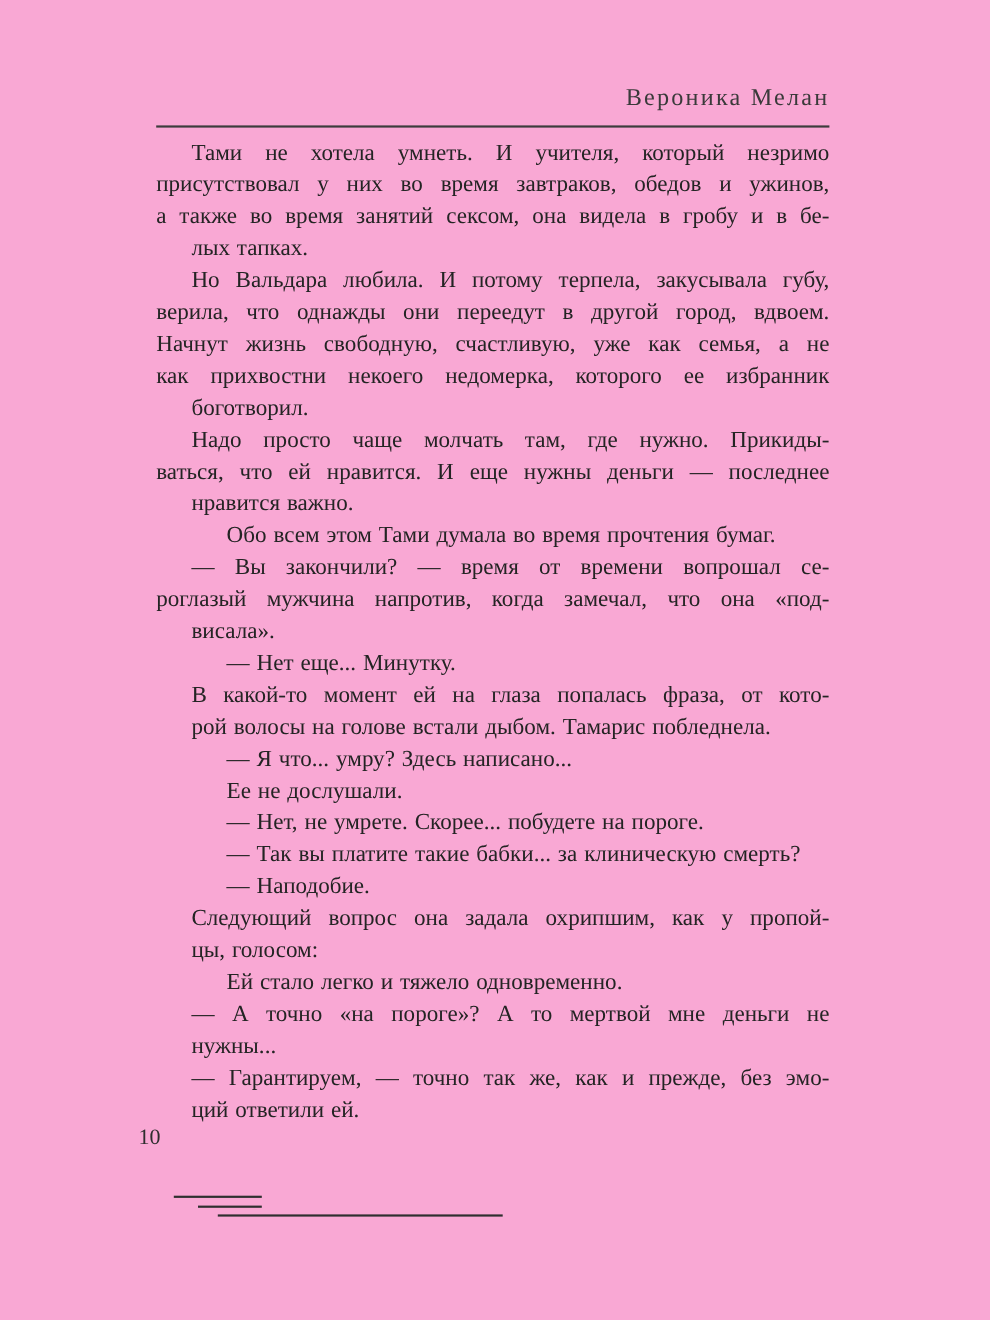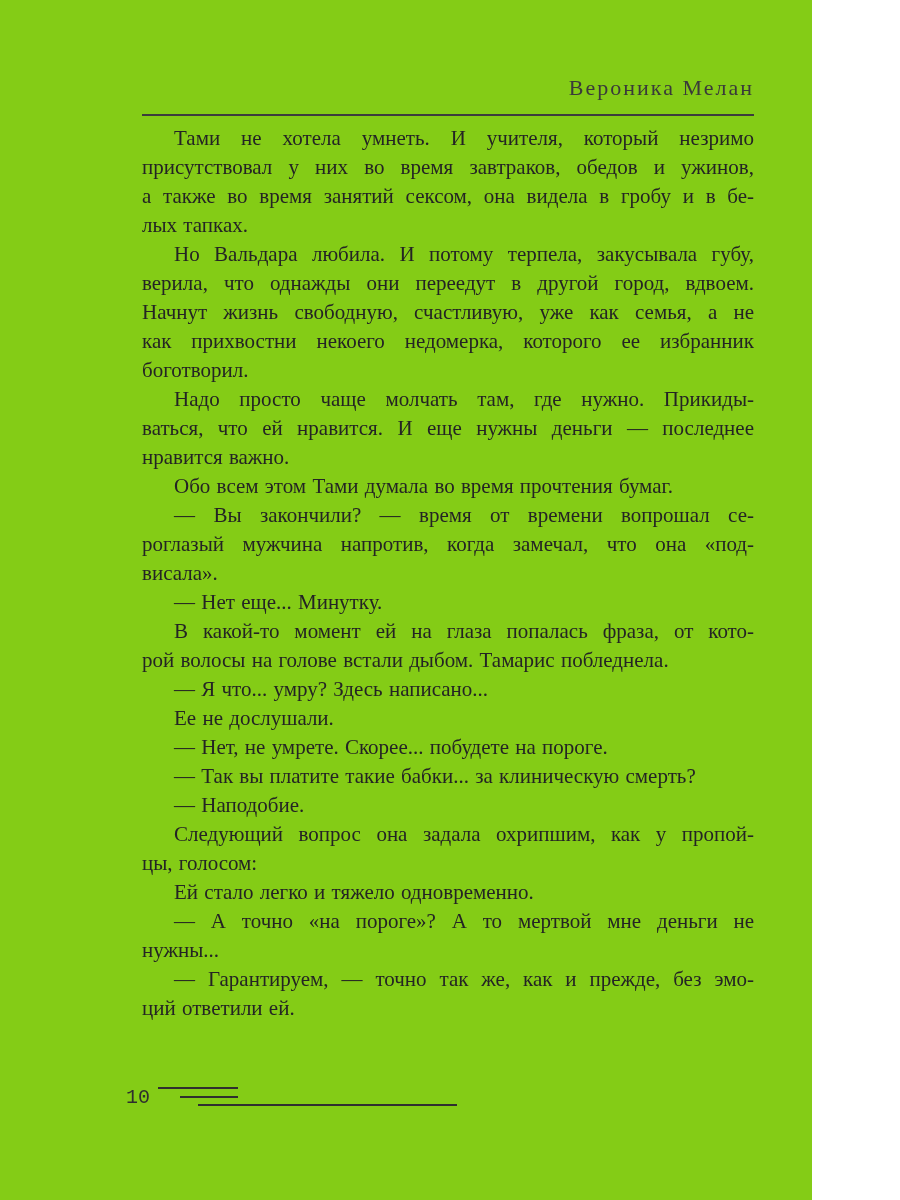--- a/index.html
+++ b/index.html
@@ -1,20 +1,20 @@
 <!DOCTYPE html>
 <html lang="ru"><head>
 <meta charset="utf-8">
 <style>
   html, body { margin: 0; padding: 0; background: #ffffff; }
   .page {
     position: relative;
-    width: 812px;
+    width: 900px;
     height: 1200px;
-    background: #84cc16;
+    background: #f9a8d4;
     font-family: "Liberation Serif", "DejaVu Serif", serif;
     color: #242424;
     overflow: hidden;
   }
   .header-author {
     position: absolute;
     top: 74px;
     left: 142px;
     width: 612px;
     text-align: right;
@@ -40,30 +40,29 @@
   }
   .para { margin: 0; }
   .ln {
     line-height: 29px;
     height: 29px;
     overflow: hidden;
     text-align: justify;
     text-align-last: justify;
     word-spacing: 1px;
   }
-  .ln.last { text-align-last: left; }
+  .ln.last { text-align-last: left; margin-left: 32px; }
   .ln.first { padding-left: 32px; }
   .page-number {
     position: absolute;
     left: 126px;
-    top: 1086px;
+    top: 1022px;
     font-size: 20px;
     line-height: 24px;
     color: #2e2e2e;
-    font-family: Liberation Mono, monospace;
   }
   .orn {
     position: absolute;
     height: 2px;
     background: #2f2f2f;
   }
   .orn-1 { left: 158px; top: 1087px; width: 80px; }
   .orn-2 { left: 180px; top: 1096px; width: 58px; }
   .orn-3 { left: 198px; top: 1104px; width: 259px; }
 </style>

